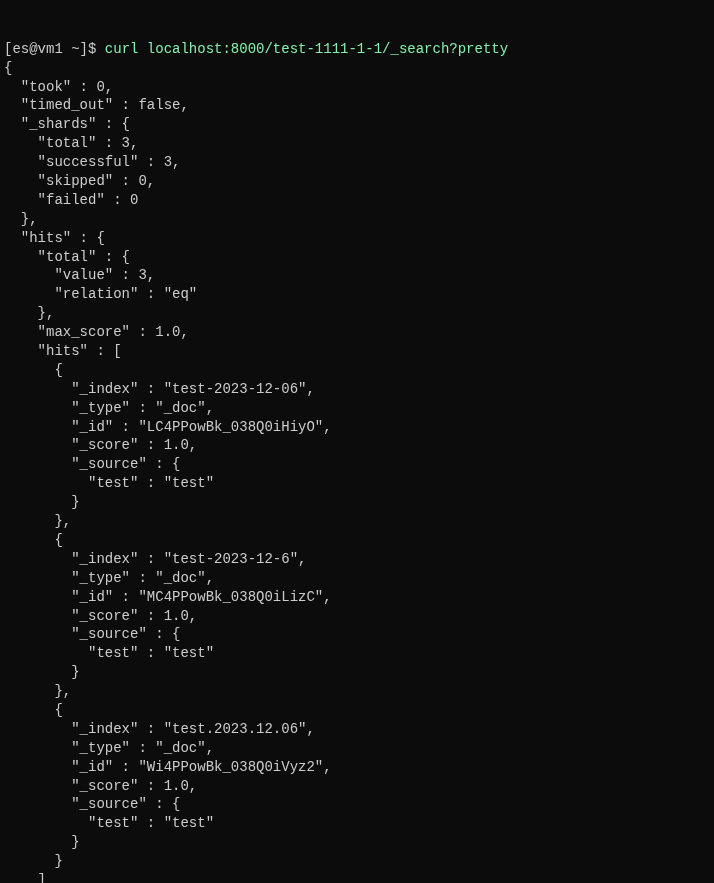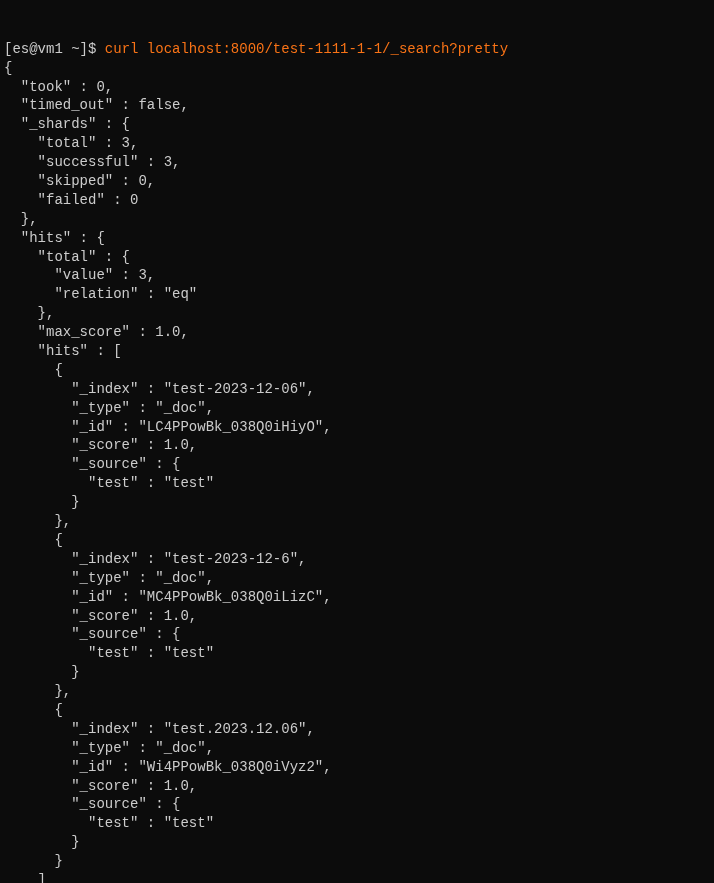--- a/index.html
+++ b/index.html
@@ -10,21 +10,21 @@
     font-family: "Consolas", "Menlo", "Courier New", monospace;
     font-size: 14px;
     line-height: 1.35;
     width: 714px;
   }
   .terminal {
     padding: 2px 4px 8px 4px;
     white-space: pre;
   }
   .prompt-user { color: #cccccc; }
-  .prompt-cmd { color: #f97316; }
+  .prompt-cmd { color: #86efac; }
   .line { display: block; }
 </style>
 </head>
 <body>
 
 <div class="terminal">
   <span class="line"><span class="prompt-user">[es@vm1 ~]$</span> <span class="prompt-cmd">curl localhost:8000/test-1111-1-1/_search?pretty</span></span><div id="output-container"><span class="line">{</span><span class="line">  "took" : 0,</span><span class="line">  "timed_out" : false,</span><span class="line">  "_shards" : {</span><span class="line">    "total" : 3,</span><span class="line">    "successful" : 3,</span><span class="line">    "skipped" : 0,</span><span class="line">    "failed" : 0</span><span class="line">  },</span><span class="line">  "hits" : {</span><span class="line">    "total" : {</span><span class="line">      "value" : 3,</span><span class="line">      "relation" : "eq"</span><span class="line">    },</span><span class="line">    "max_score" : 1.0,</span><span class="line">    "hits" : [</span><span class="line">      {</span><span class="line">        "_index" : "test-2023-12-06",</span><span class="line">        "_type" : "_doc",</span><span class="line">        "_id" : "LC4PPowBk_038Q0iHiyO",</span><span class="line">        "_score" : 1.0,</span><span class="line">        "_source" : {</span><span class="line">          "test" : "test"</span><span class="line">        }</span><span class="line">      },</span><span class="line">      {</span><span class="line">        "_index" : "test-2023-12-6",</span><span class="line">        "_type" : "_doc",</span><span class="line">        "_id" : "MC4PPowBk_038Q0iLizC",</span><span class="line">        "_score" : 1.0,</span><span class="line">        "_source" : {</span><span class="line">          "test" : "test"</span><span class="line">        }</span><span class="line">      },</span><span class="line">      {</span><span class="line">        "_index" : "test.2023.12.06",</span><span class="line">        "_type" : "_doc",</span><span class="line">        "_id" : "Wi4PPowBk_038Q0iVyz2",</span><span class="line">        "_score" : 1.0,</span><span class="line">        "_source" : {</span><span class="line">          "test" : "test"</span><span class="line">        }</span><span class="line">      }</span><span class="line">    ]</span></div>
 </div>
 
 </body></html>

